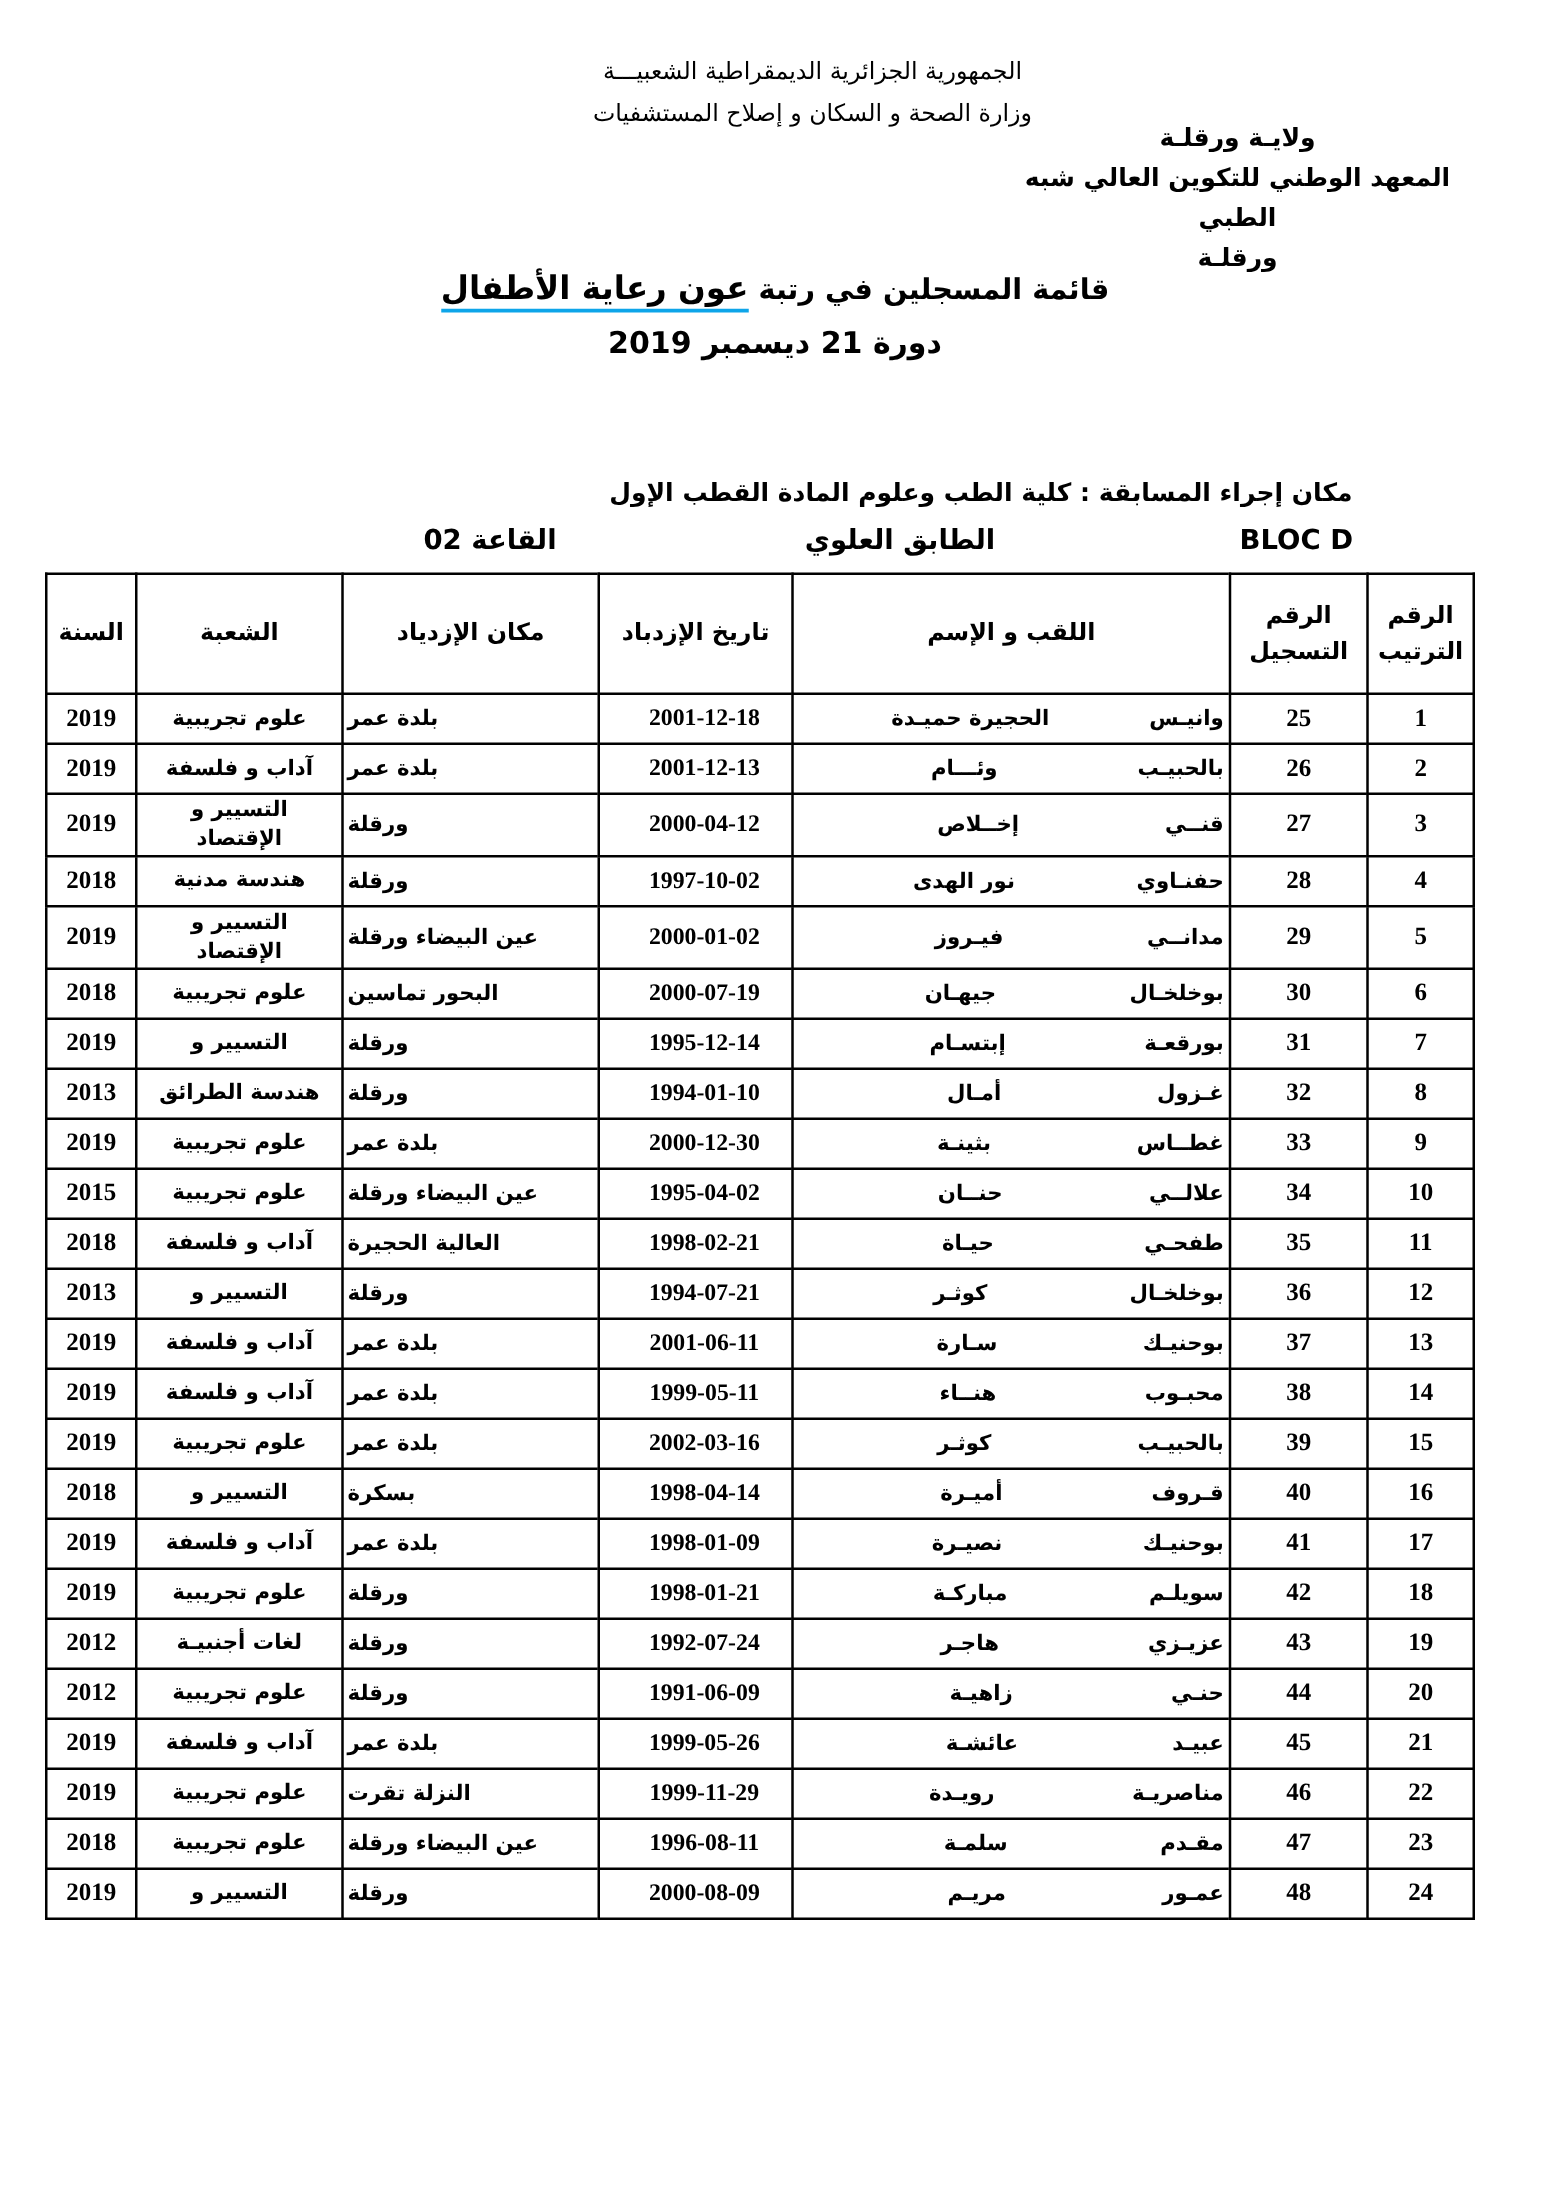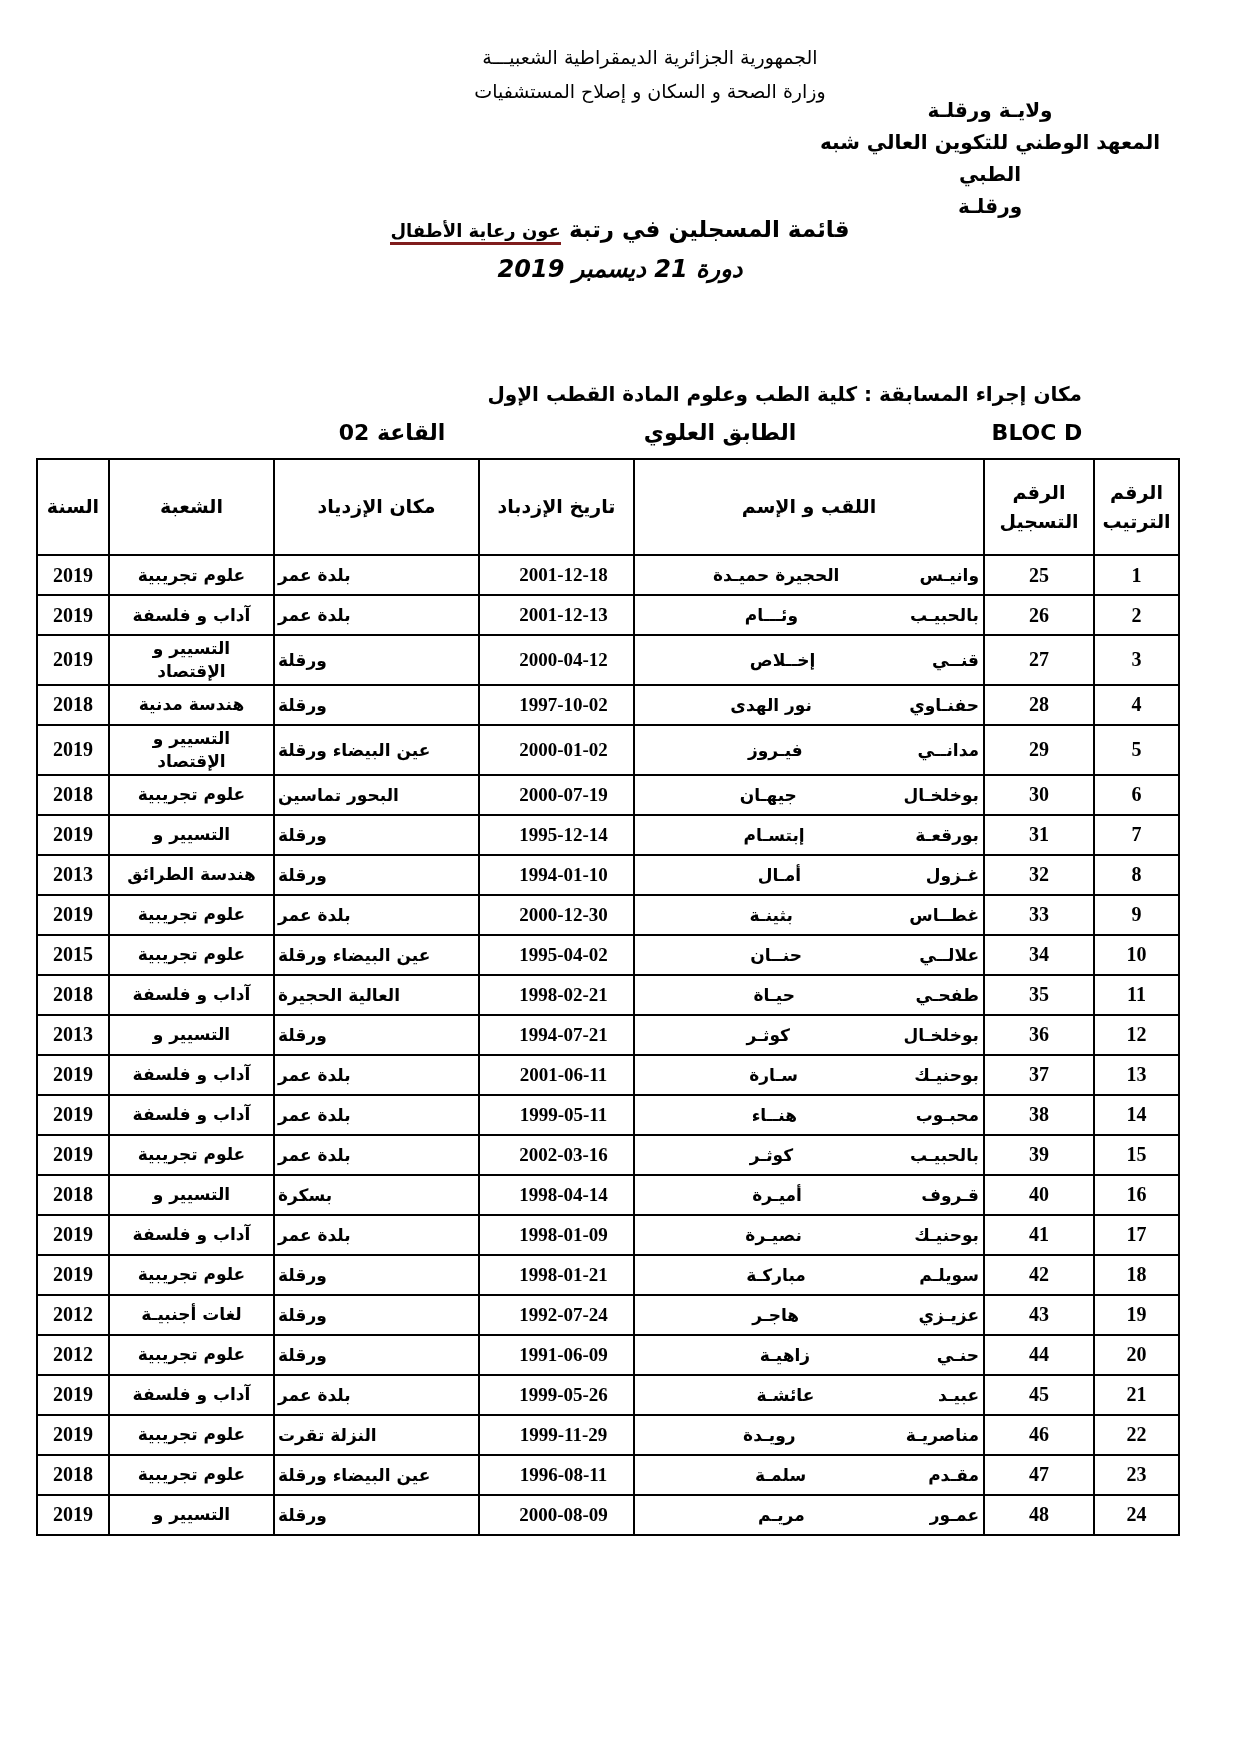--- a/index.html
+++ b/index.html
@@ -15,24 +15,24 @@
   }
   .right-block{
     position:absolute;top:94px;right:50px;width:400px;
     text-align:center;font-weight:bold;font-size:20px;line-height:1.6;
   }
   .title-block{
     position:absolute;top:216px;left:0;right:0;text-align:center;font-weight:bold;
   }
   .main-title{font-size:23px;}
   .main-title .rank{
-    font-size:18px;display:inline-block;
-    border-bottom:3px solid #7f1d1d;padding-bottom:1px;
-  }
-  .session{font-size:24px;margin-top:10px;font-style:italic;}
+    font-size:26px;display:inline-block;
+    border-bottom:3px solid #0ea5e9;padding-bottom:1px;
+  }
+  .session{font-size:24px;margin-top:10px;}
   .venue{
     position:absolute;top:382px;right:158px;
     font-size:20px;font-weight:bold;
   }
   .loc-row{position:absolute;top:420px;left:0;right:12px;height:38px;font-weight:bold;font-size:22px;}
   .loc-row span{position:absolute;transform:translateX(-50%);white-space:nowrap;top:0;}
   .loc-row .room{left:392px;}
   .loc-row .floor{left:720px;}
   .loc-row .bloc{left:1037px;font-family:"DejaVu Sans",sans-serif;}
   table.doc-table{

